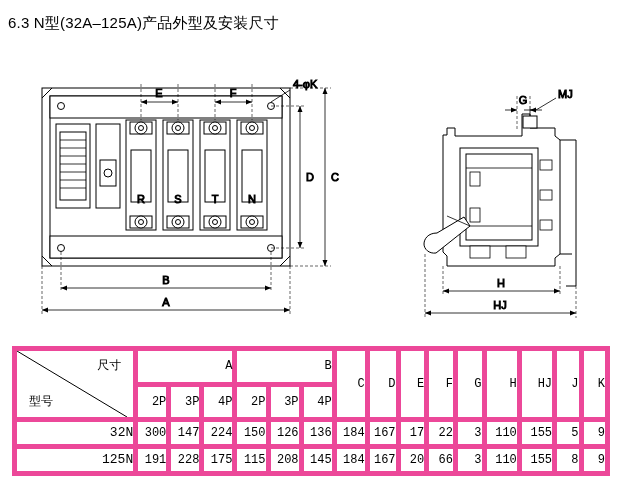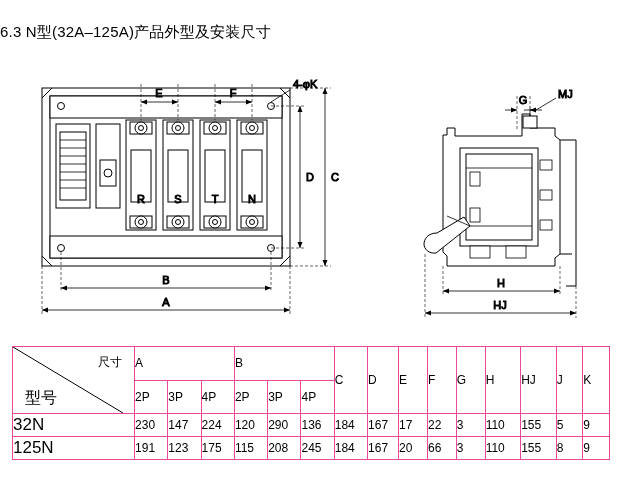--- a/index.html
+++ b/index.html
@@ -10,26 +10,25 @@
   body {
     width: 622px;
     height: 500px;
     font-family: "Liberation Sans", sans-serif;
     color: #000000;
     position: relative;
     overflow: hidden;
   }
   #page-title {
     position: absolute;
-    left: 0;
+    left: 8px;
     top: 14px;
     font-size: 15px;
     letter-spacing: 0.2px;
     white-space: nowrap;
-    margin-top: 9px;
   }
   .drawing-area {
     position: absolute;
     left: 0;
     top: 40px;
     width: 622px;
     height: 290px;
   }
   .drawing-area svg {
     display: block;
@@ -40,52 +39,53 @@
     top: 346px;
     width: 598px;
   }
   table.dims {
     border-collapse: collapse;
     width: 598px;
     font-size: 12px;
     table-layout: fixed;
   }
   table.dims td, table.dims th {
-    border: 1px solid #ec4899;
-    text-align: left;
+    border: 5px solid #ec4899;
+    text-align: right;
     font-weight: normal;
     padding: 0;
     height: 22px;
     line-height: 22px;
+    font-family: Liberation Mono, monospace;
   }
   .corner {
     position: relative;
     height: 66px !important;
     width: 110px;
     padding: 0;
   }
   .corner .ctext-top {
     position: absolute;
     right: 12px;
     top: 4px;
     font-size: 12px;
   }
   .corner .ctext-bot {
     position: absolute;
     left: 12px;
     bottom: 4px;
-    font-size: 16px;
+    font-size: 12px;
   }
   .corner svg {
     position: absolute;
     left: 0;
     top: 0;
   }
   .row-label {
-    font-size: 17px;
+    font-size: 13px;
   }
   svg text {
     font-family: "Liberation Sans", sans-serif;
     fill: #000;
   }
 </style>
 </head>
 <body>
 
 <div id="page-title">6.3 N型(32A–125A)产品外型及安装尺寸</div>
@@ -317,44 +317,44 @@
       <tr>
         <td>2P</td>
         <td>3P</td>
         <td>4P</td>
         <td>2P</td>
         <td>3P</td>
         <td>4P</td>
       </tr>
       <tr>
         <td class="row-label">32N</td>
-        <td>230</td>
+        <td>300</td>
         <td>147</td>
         <td>224</td>
-        <td>120</td>
-        <td>290</td>
+        <td>150</td>
+        <td>126</td>
         <td>136</td>
         <td>184</td>
         <td>167</td>
         <td>17</td>
         <td>22</td>
         <td>3</td>
         <td>110</td>
         <td>155</td>
         <td>5</td>
         <td>9</td>
       </tr>
       <tr>
         <td class="row-label">125N</td>
         <td>191</td>
-        <td>123</td>
+        <td>228</td>
         <td>175</td>
         <td>115</td>
         <td>208</td>
-        <td>245</td>
+        <td>145</td>
         <td>184</td>
         <td>167</td>
         <td>20</td>
         <td>66</td>
         <td>3</td>
         <td>110</td>
         <td>155</td>
         <td>8</td>
         <td>9</td>
       </tr>

